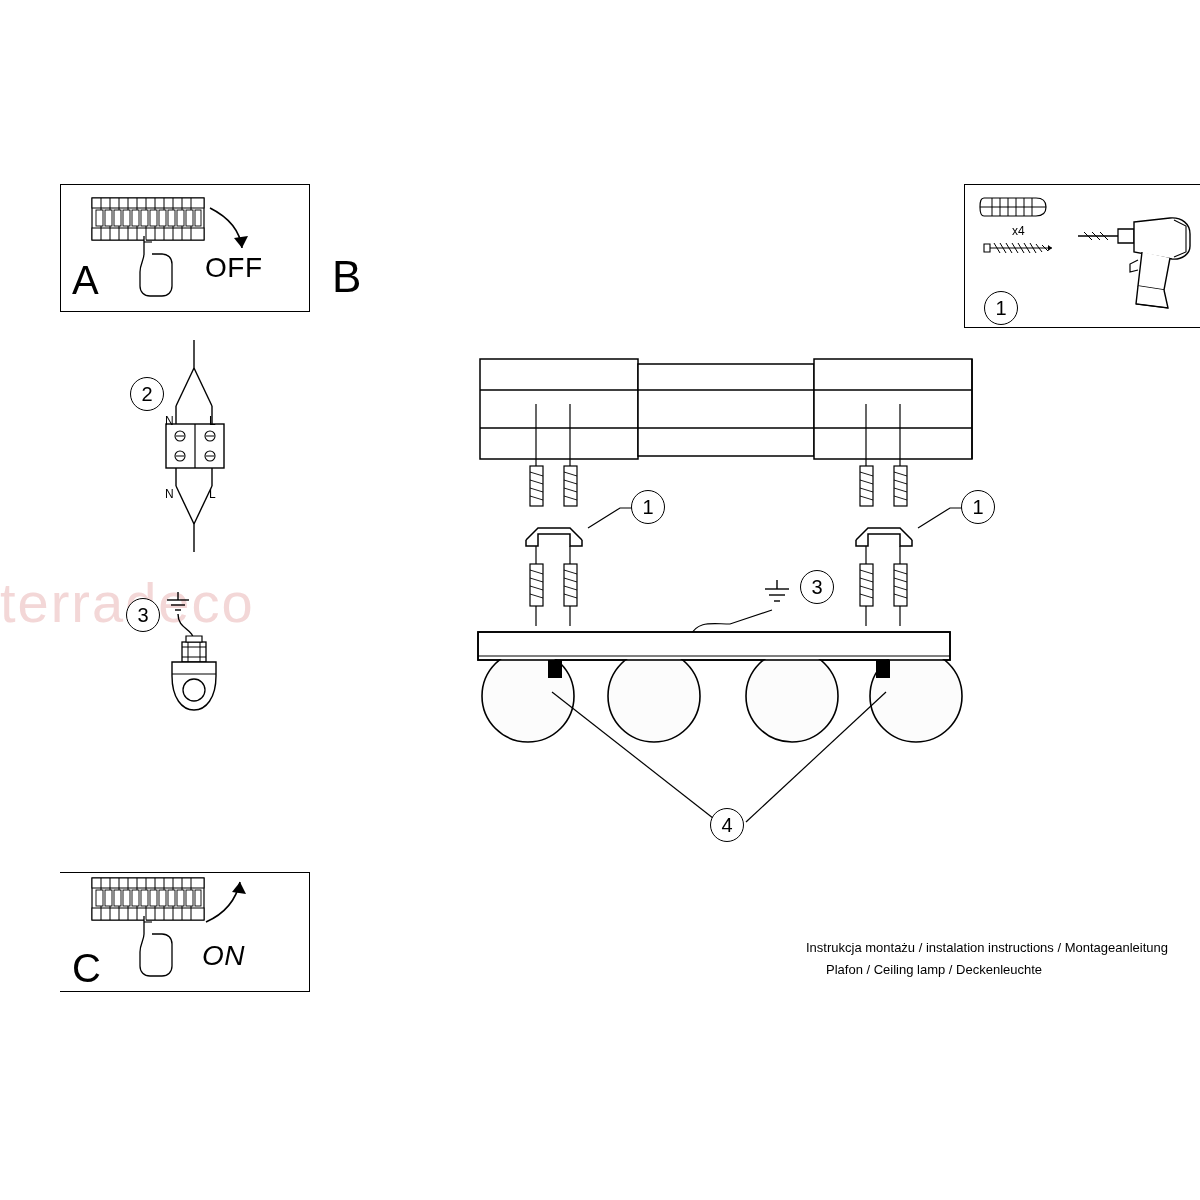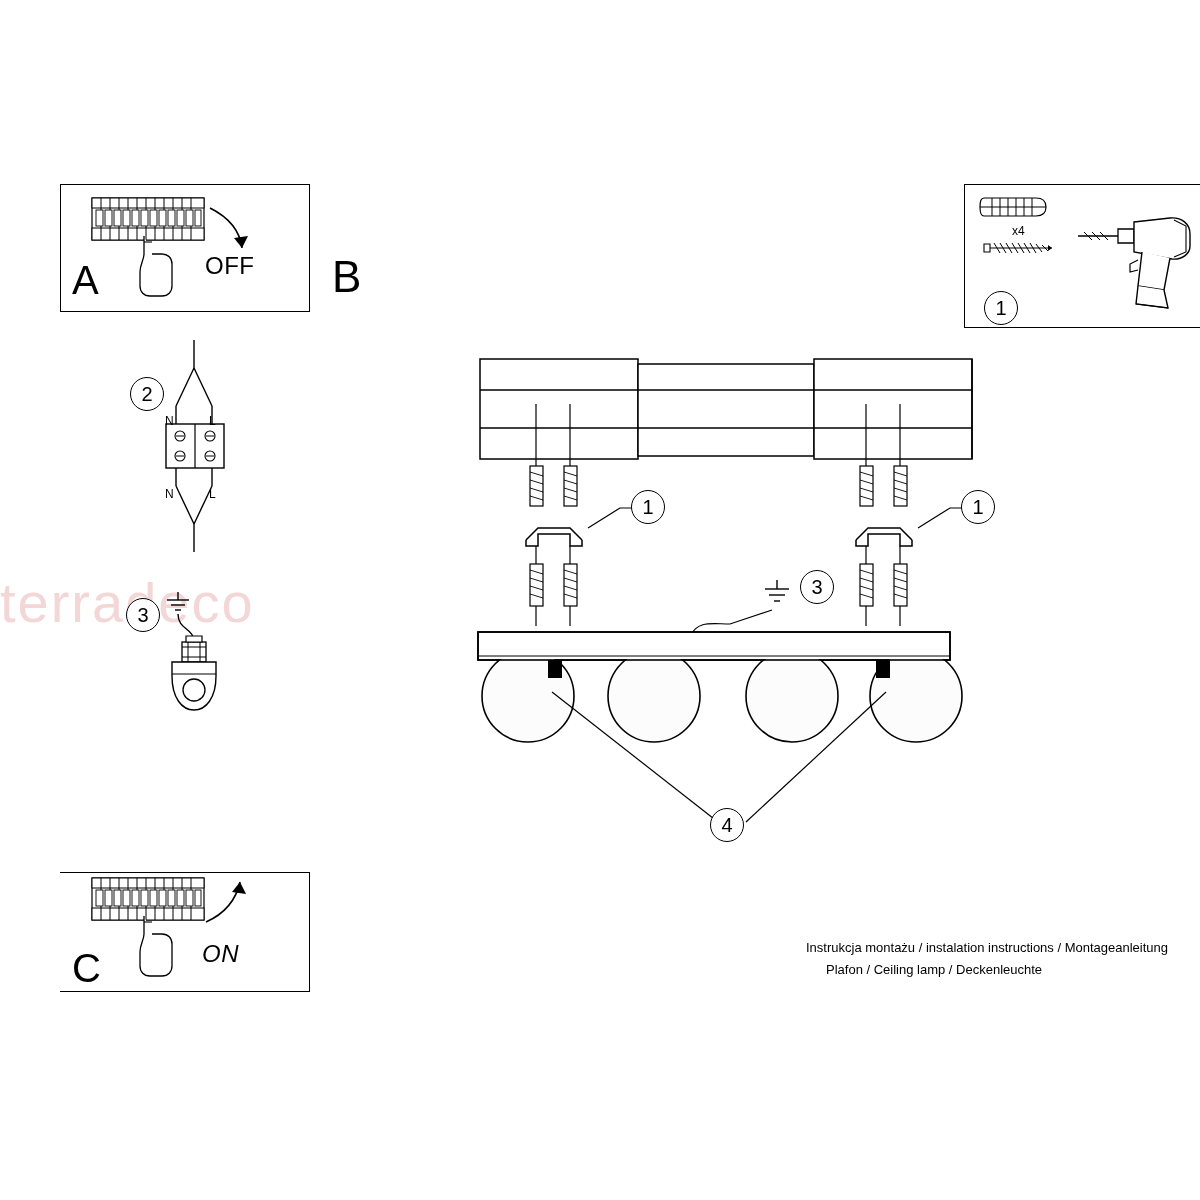--- a/index.html
+++ b/index.html
@@ -24,21 +24,21 @@
   .lbl {
     font-family: "Liberation Sans", sans-serif;
     color: #000;
     white-space: nowrap;
   }
   .big-letter {
     font-size: 40px;
     font-weight: 400;
   }
   .state-word {
-    font-size: 24px;
+    font-size: 28px;
     letter-spacing: 0.5px;
   }
   .callout {
     border: 1.5px solid #000;
     border-radius: 50%;
     width: 34px;
     height: 34px;
     display: flex;
     align-items: center;
     justify-content: center;

